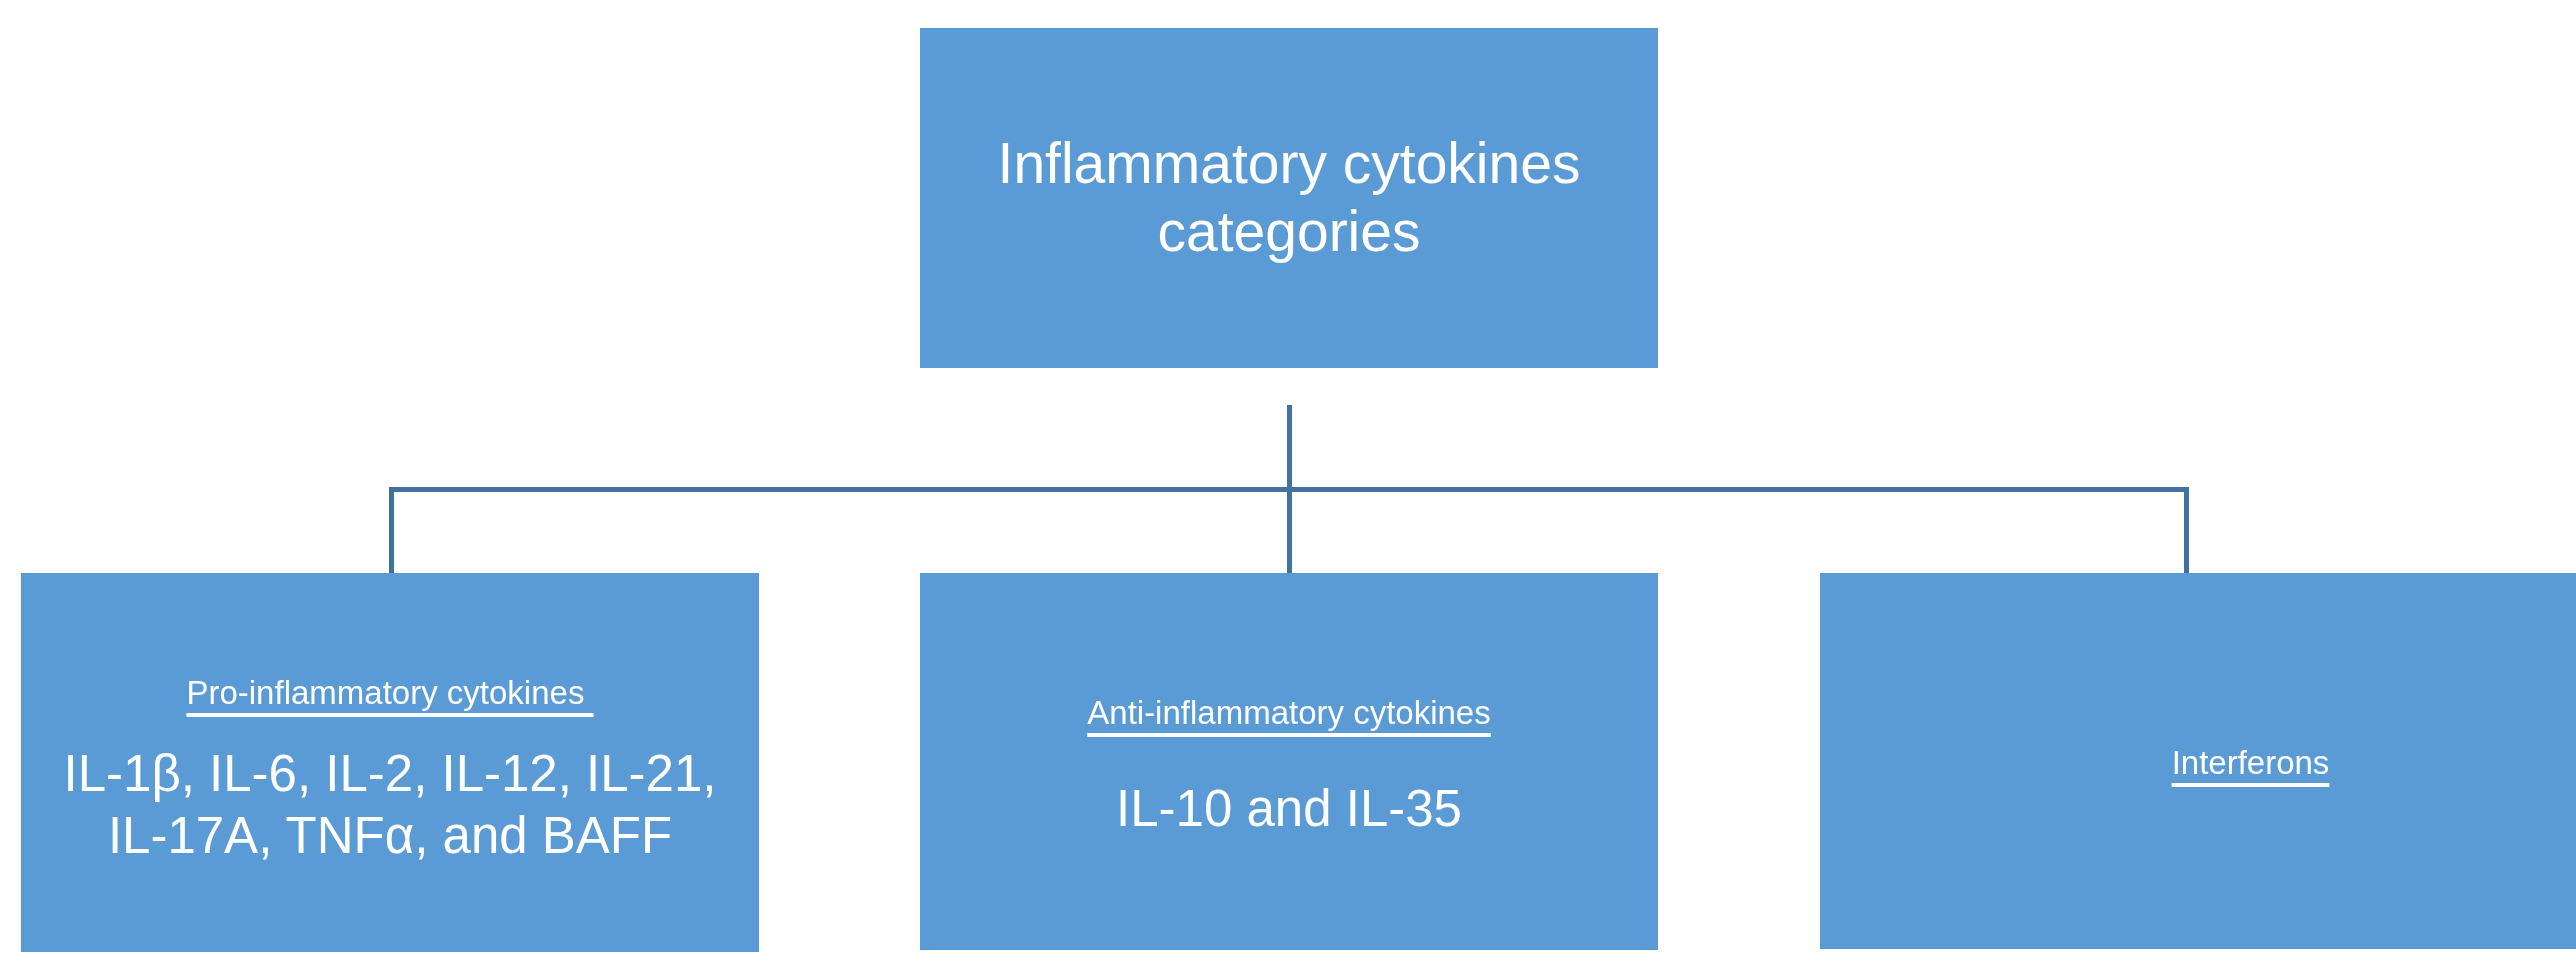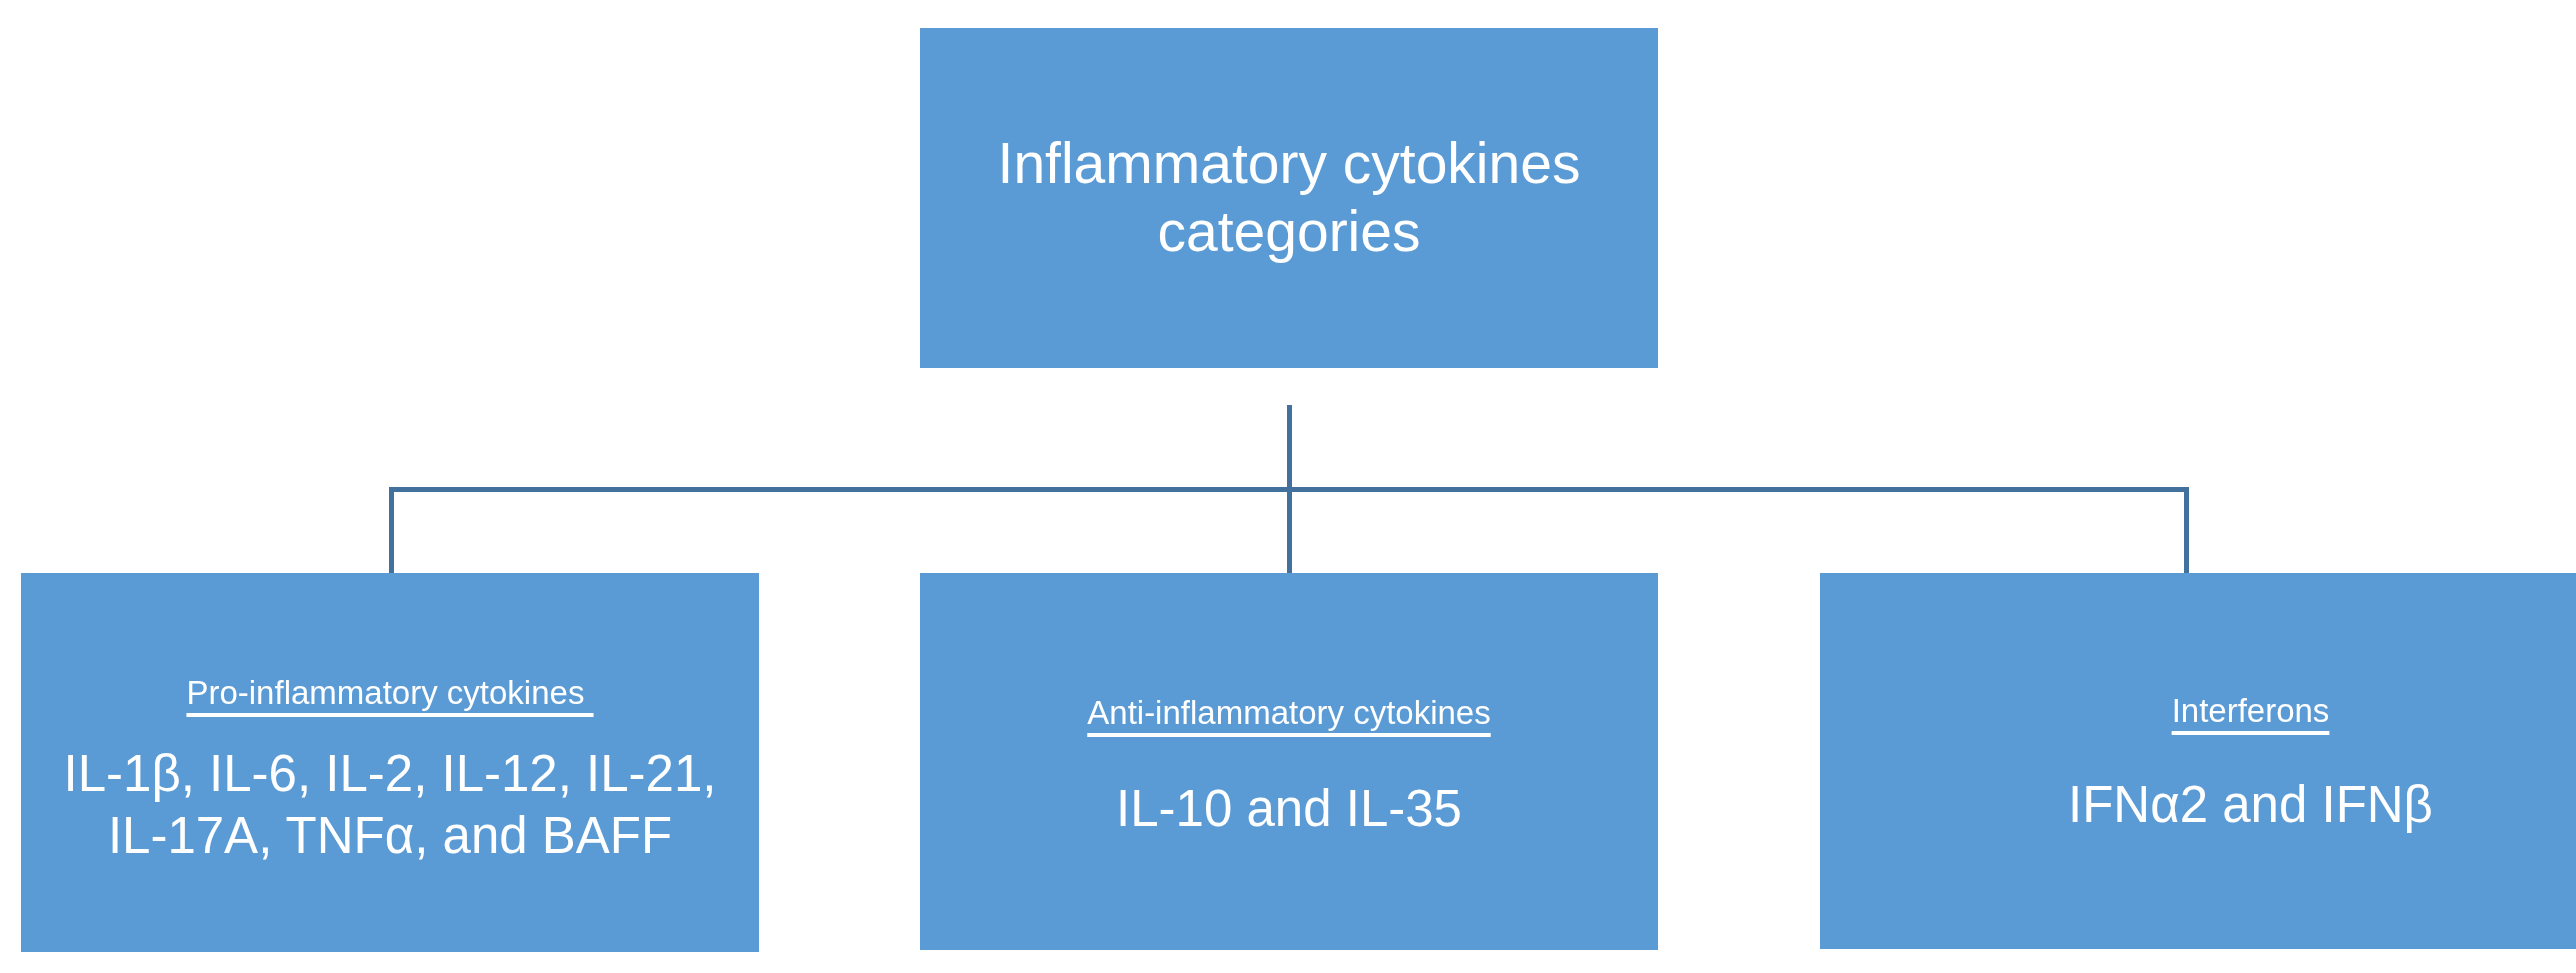--- a/index.html
+++ b/index.html
@@ -124,17 +124,16 @@
 IL-17A, TNFα, and BAFF</div>
   </div>
 
   <div class="node" id="node-anti">
     <div class="node-heading">Anti-inflammatory cytokines</div>
     <div class="node-body">IL-10 and IL-35</div>
   </div>
 
   <div class="node" id="node-ifn">
     <div class="node-heading">Interferons</div>
-    <div class="node-body">IFNα2 and IFNβ</div>
   </div>
 
 </div>
 
 
 </body></html>

